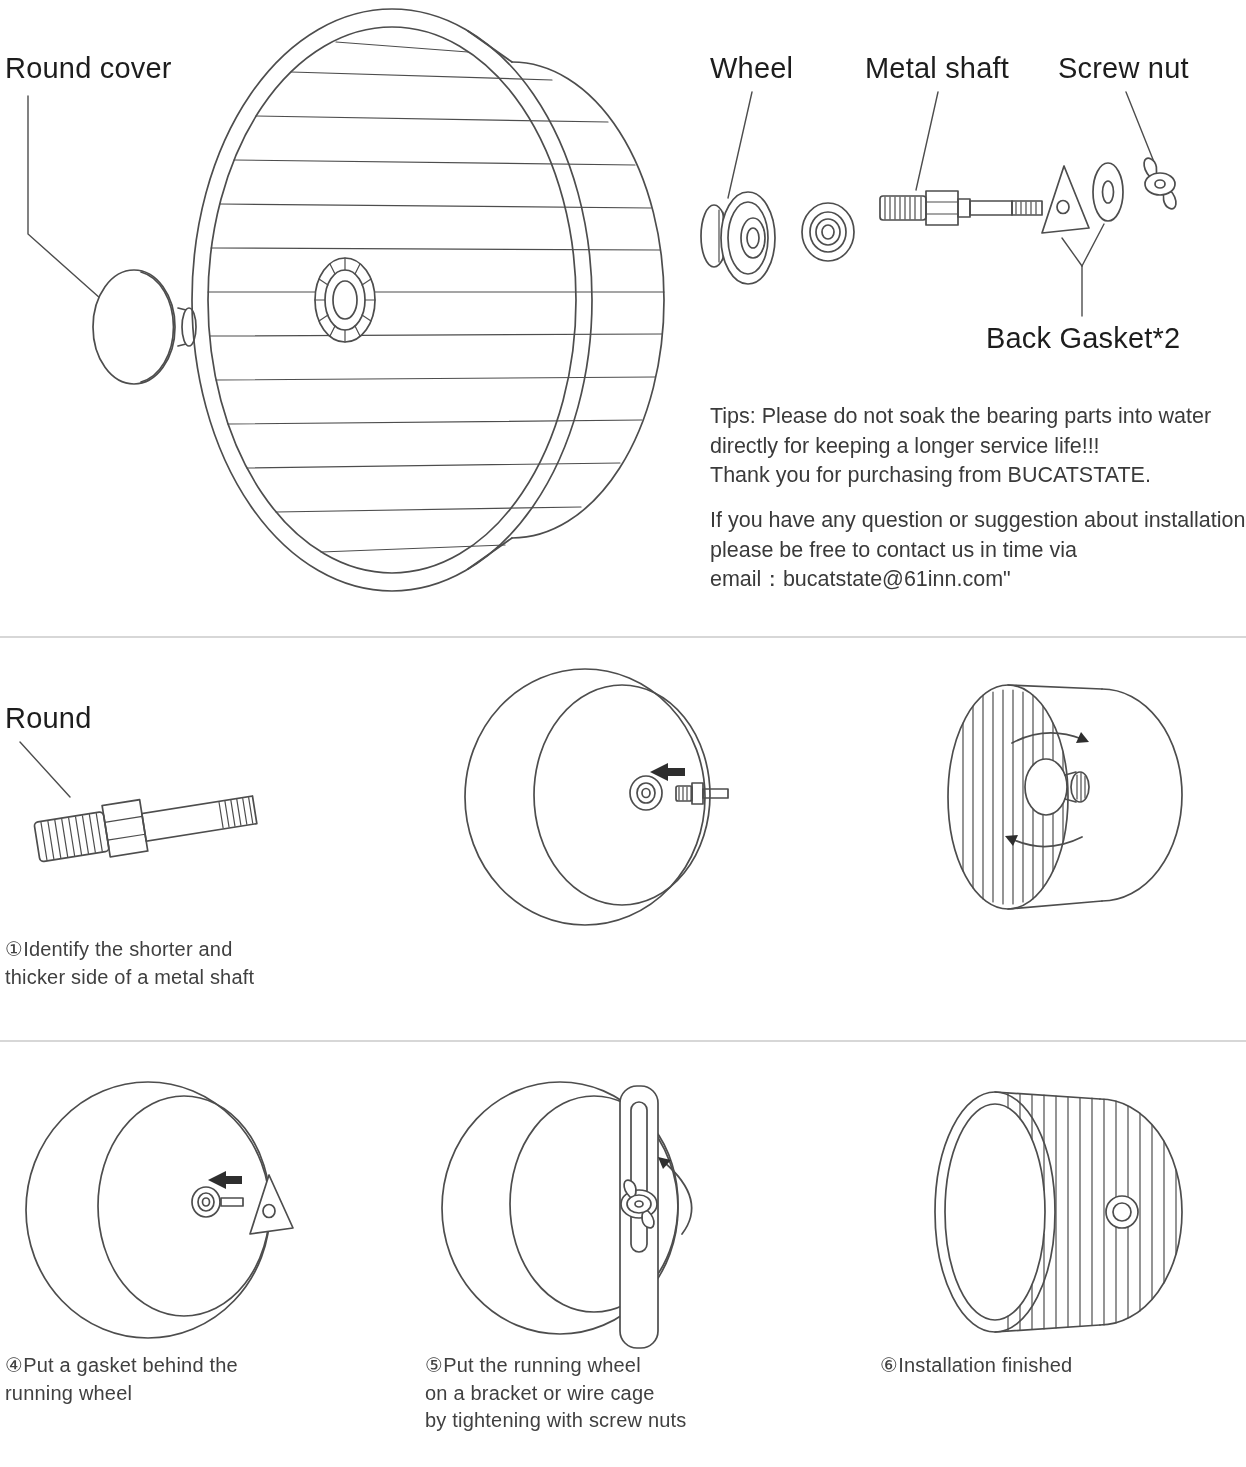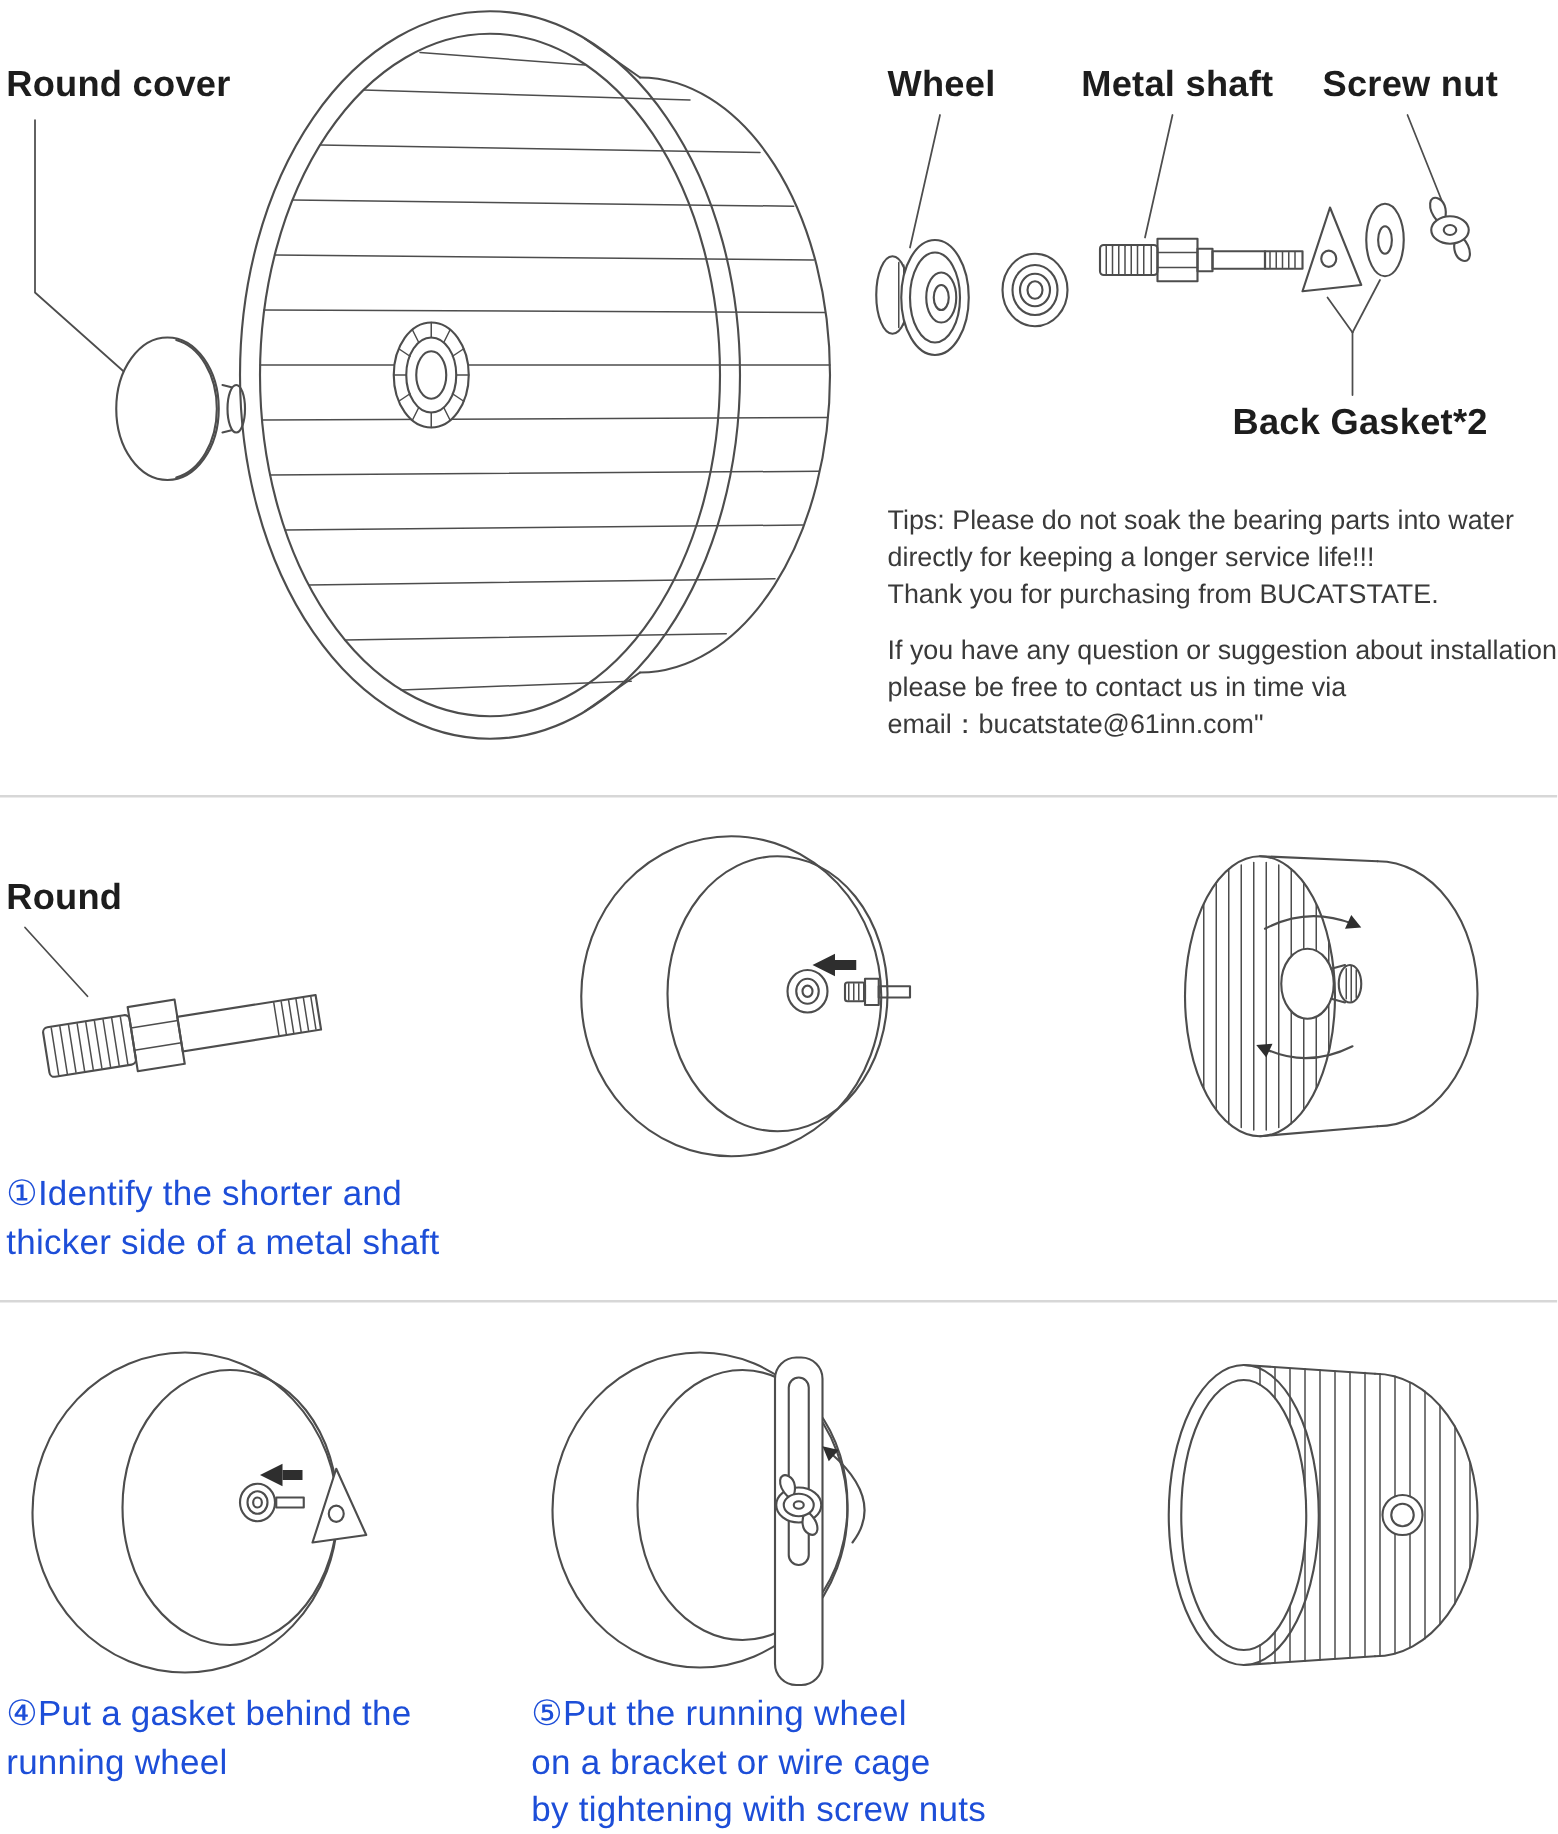--- a/index.html
+++ b/index.html
@@ -1,25 +1,25 @@
 <!DOCTYPE html>
 <html><head>
 <meta charset="utf-8">
 <style>
   html,body { margin:0; padding:0; background:#ffffff; }
   .page {
     position:relative; width:1246px; height:1467px; background:#ffffff;
     font-family:"Liberation Sans","DejaVu Sans",sans-serif; overflow:hidden;
   }
   .part-label {
-    position:absolute; font-weight:700; font-size:29px; color:#1d1d1d;
+    position:absolute; font-weight:400; font-size:29px; color:#1d1d1d;
     letter-spacing:0.2px; white-space:pre-line;text-align:right;
   }
   .caption {
-    position:absolute; font-weight:500; font-size:28px; color:#1d4ed8;
+    position:absolute; font-weight:500; font-size:20px; color:#404040;
     line-height:1.38; letter-spacing:0.2px; white-space:pre-line;
   }
   .tips {
     position:absolute; left:710px; top:402px; width:545px;
     font-size:21.5px; line-height:1.38; color:#3a3a3a;
   }
   .tips .para { white-space:pre-line; }
   .tips .para + .para { margin-top:15px; }
   .divider { position:absolute; left:0; width:1246px; height:2px; background:#d7d7d7; }
   svg.layer { position:absolute; left:0; }
@@ -312,14 +312,15 @@
       <circle class="lnw" cx="1122" cy="162" r="16"></circle>
       <circle class="lnw" cx="1122" cy="162" r="9"></circle>
     </g>
   </svg>
 
   <div class="caption" style="left:5px;top:1352px;width:410px">④Put a gasket behind the
 running wheel</div>
   <div class="caption" style="left:425px;top:1352px;width:440px">⑤Put the running wheel
 on a bracket or wire cage
 by tightening with screw nuts</div>
+  <div class="caption" style="left:880px;top:1352px;width:360px">⑥Installation finished</div>
 
 </div>
 
 </body></html>

